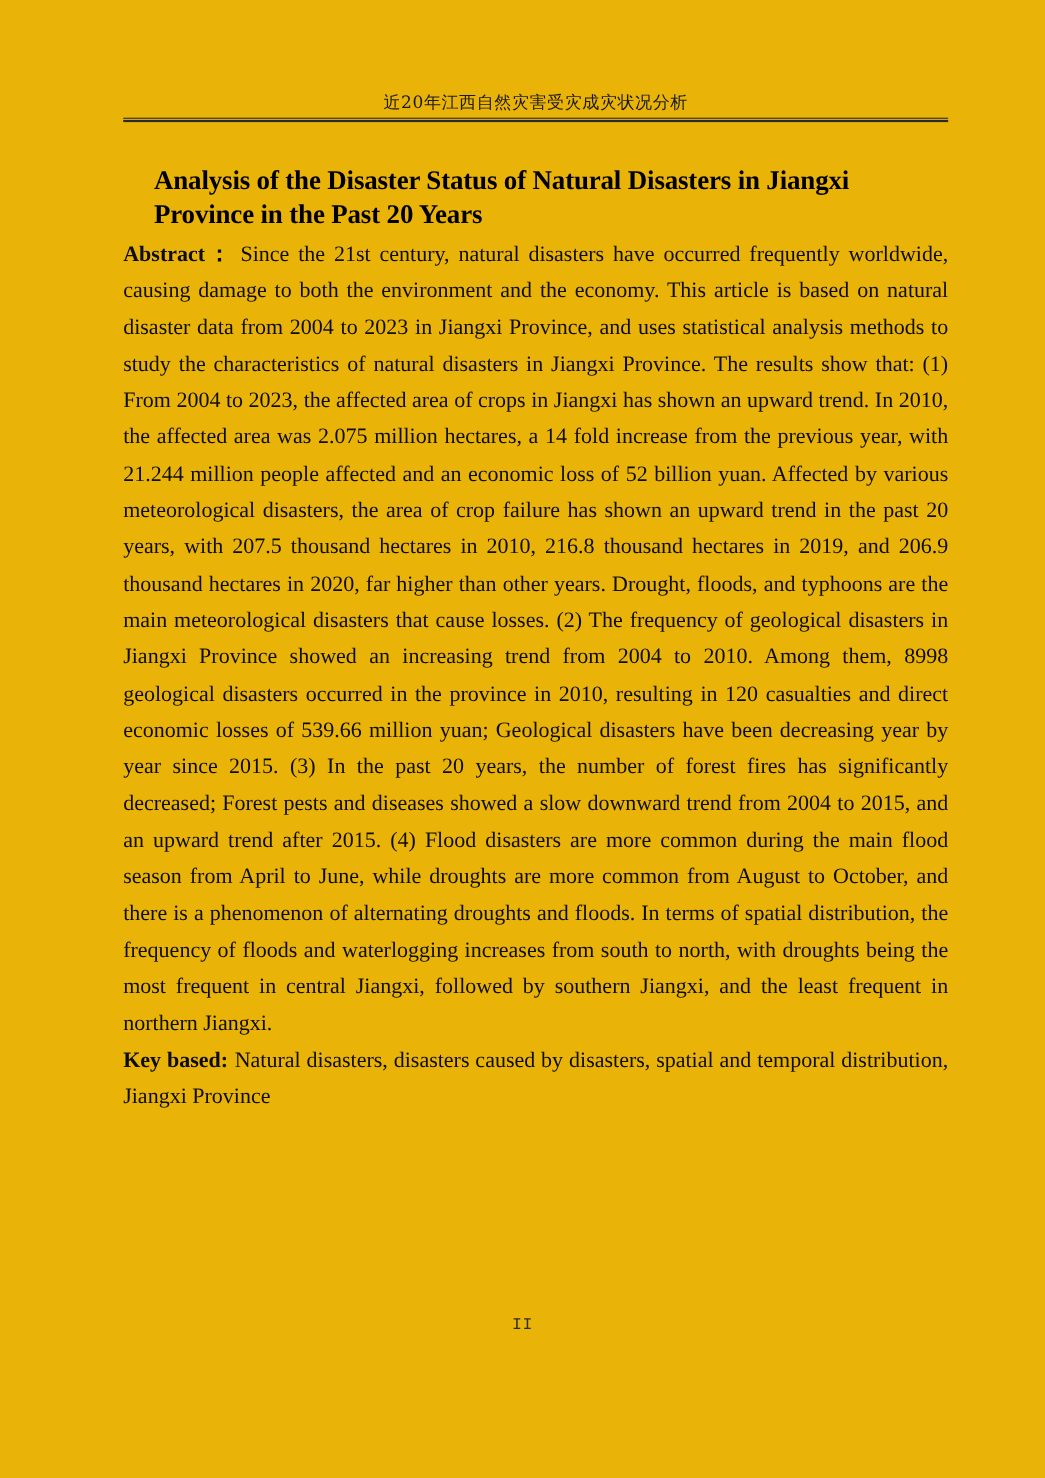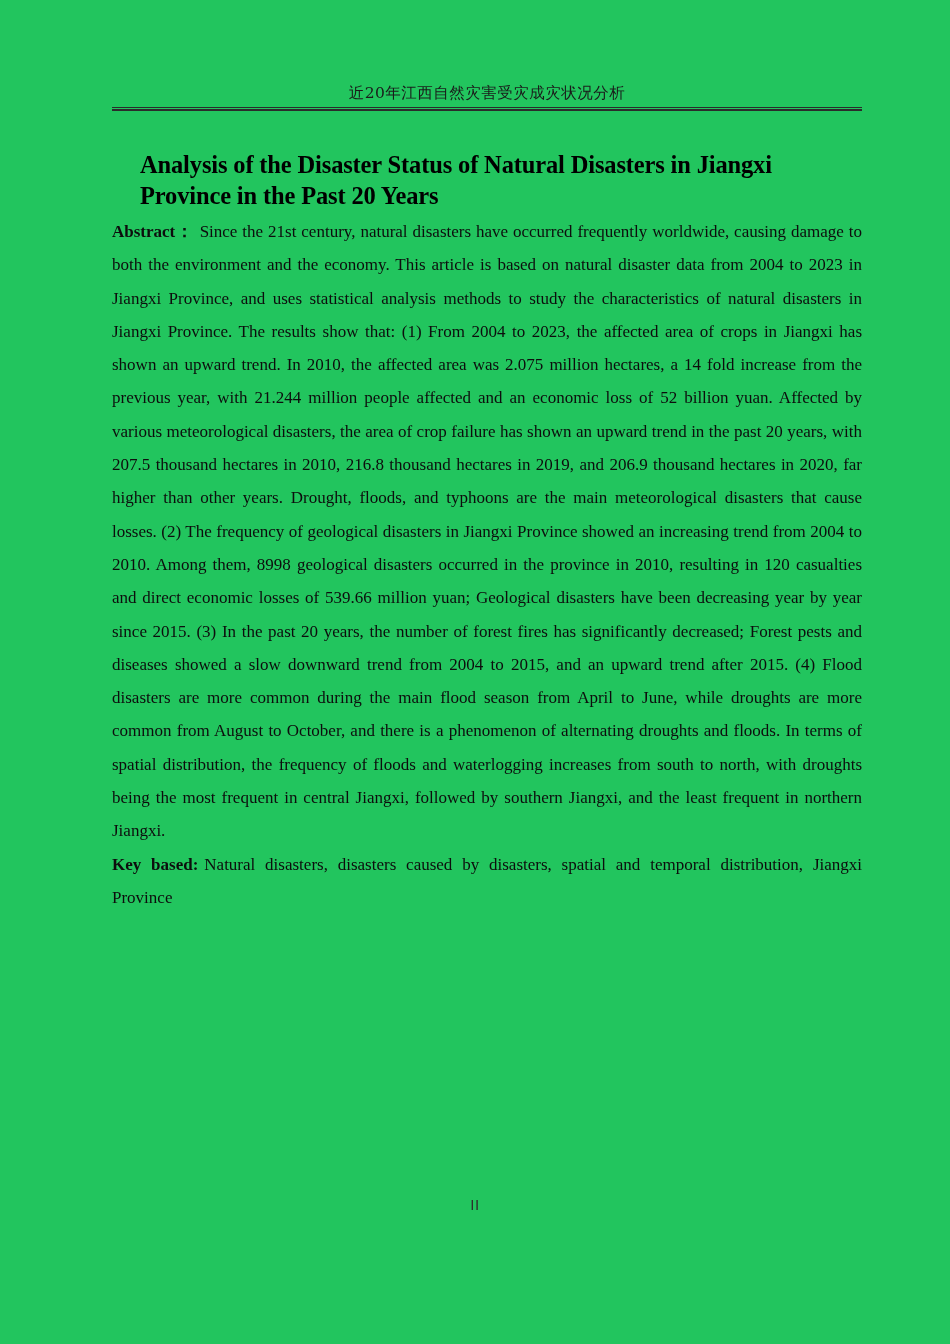--- a/index.html
+++ b/index.html
@@ -10,21 +10,21 @@
 
   body {
     font-family: "Liberation Serif", "DejaVu Serif", serif;
     color: #000000;
   }
 
   .page {
     position: relative;
     width: 950px;
     height: 1344px;
-    background: #22c55e;
+    background: #eab308;
     margin: 0 auto;
     overflow: hidden;
     box-sizing: border-box;
   }
 
   
   .header-block {
     position: absolute;
     left: 112px;
     top: 82px;
@@ -68,21 +68,21 @@
   .body-block {
     position: absolute;
     left: 112px;
     top: 215px;
     width: 750px;
   }
 
   .para {
     text-align: justify;
     text-justify: inter-word;
-    font-size: 17px;
+    font-size: 20px;
     line-height: 33.3px;
     color: #0d0d0d;
     margin: 0;
     text-indent: 0;
     hyphens: none;
   }
 
   .para + .para {
     margin-top: 0;
   }
@@ -96,21 +96,21 @@
     width: 6px;
   }
 
   
   .page-number {
     position: absolute;
     left: 0;
     top: 1196px;
     width: 950px;
     text-align: center;
-    font-family: Liberation Sans, sans-serif;
+    font-family: Liberation Mono, monospace;
     font-size: 15px;
     color: #2e2e2e;
     letter-spacing: 0.5px;
   }
 </style>
 </head>
 <body>
 
 <div class="page">
 

